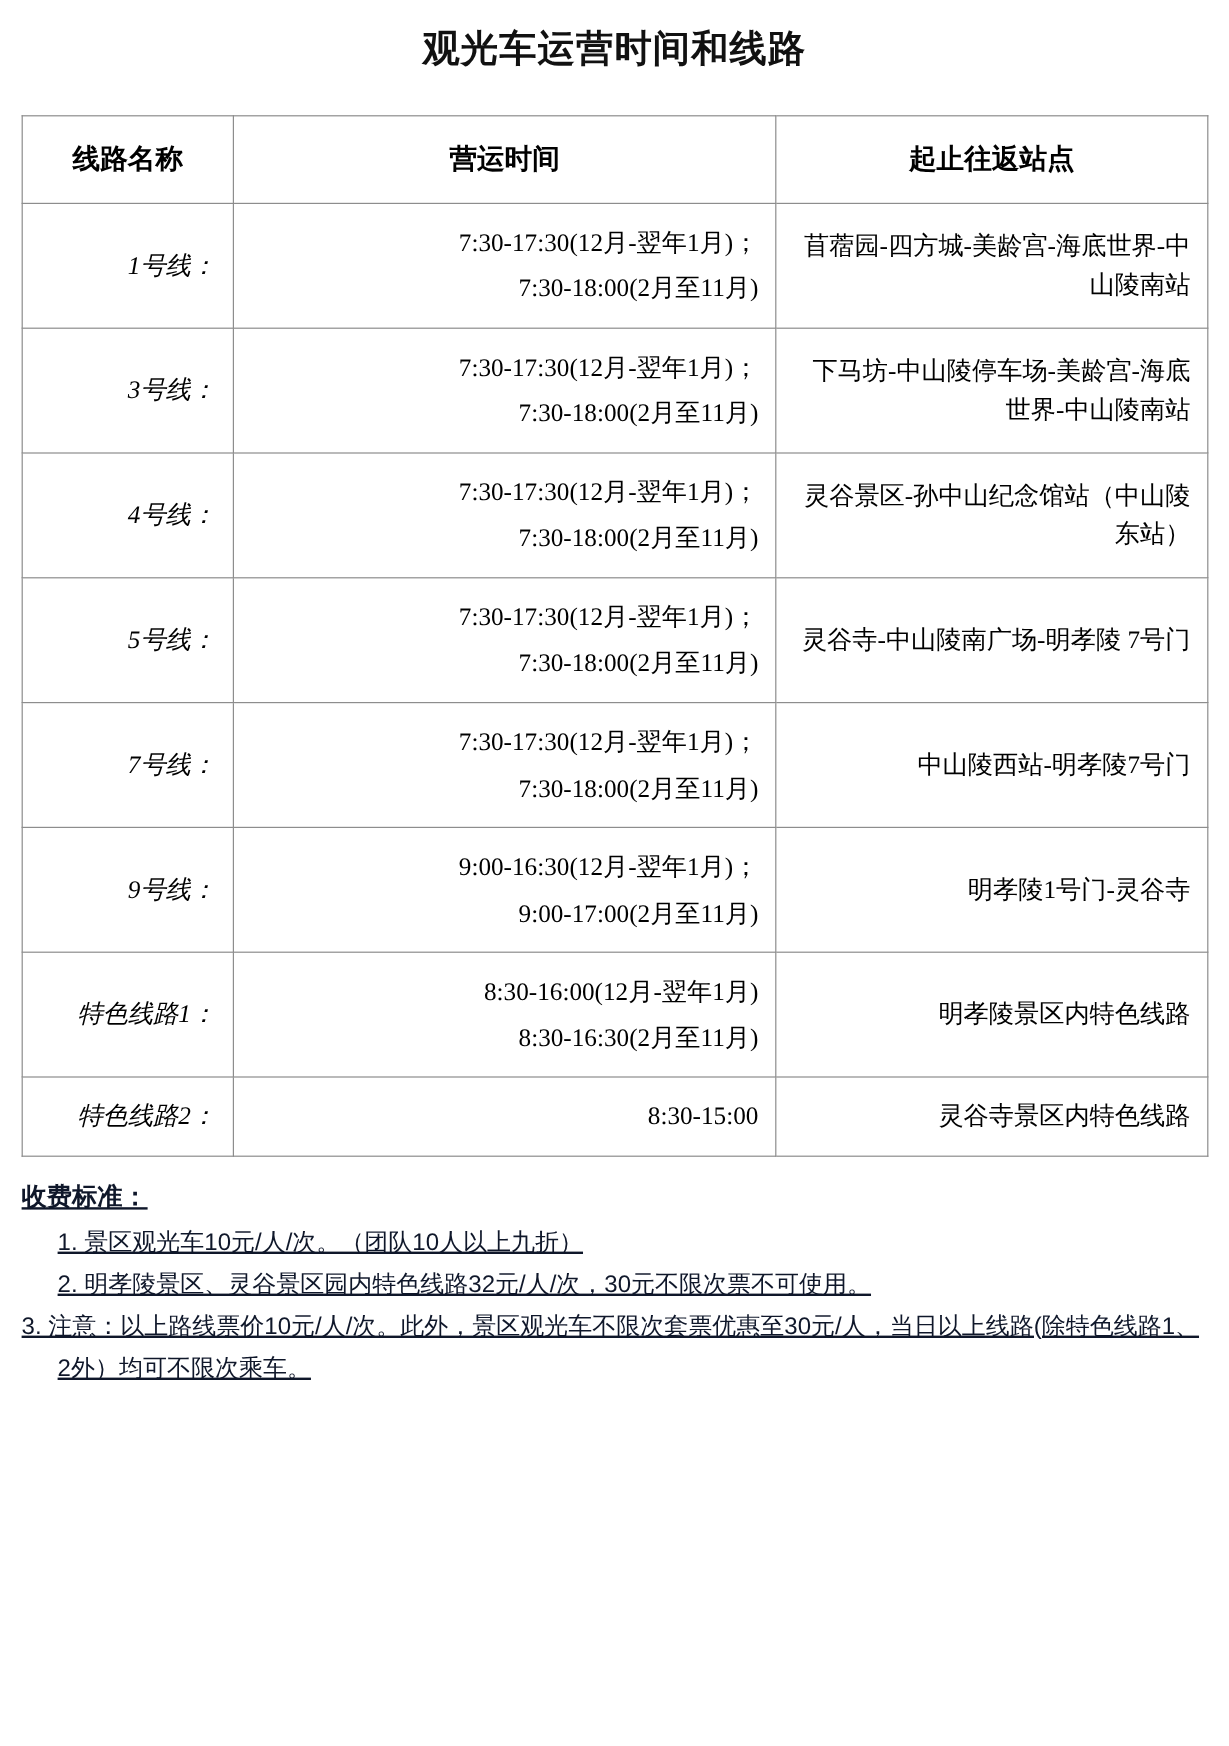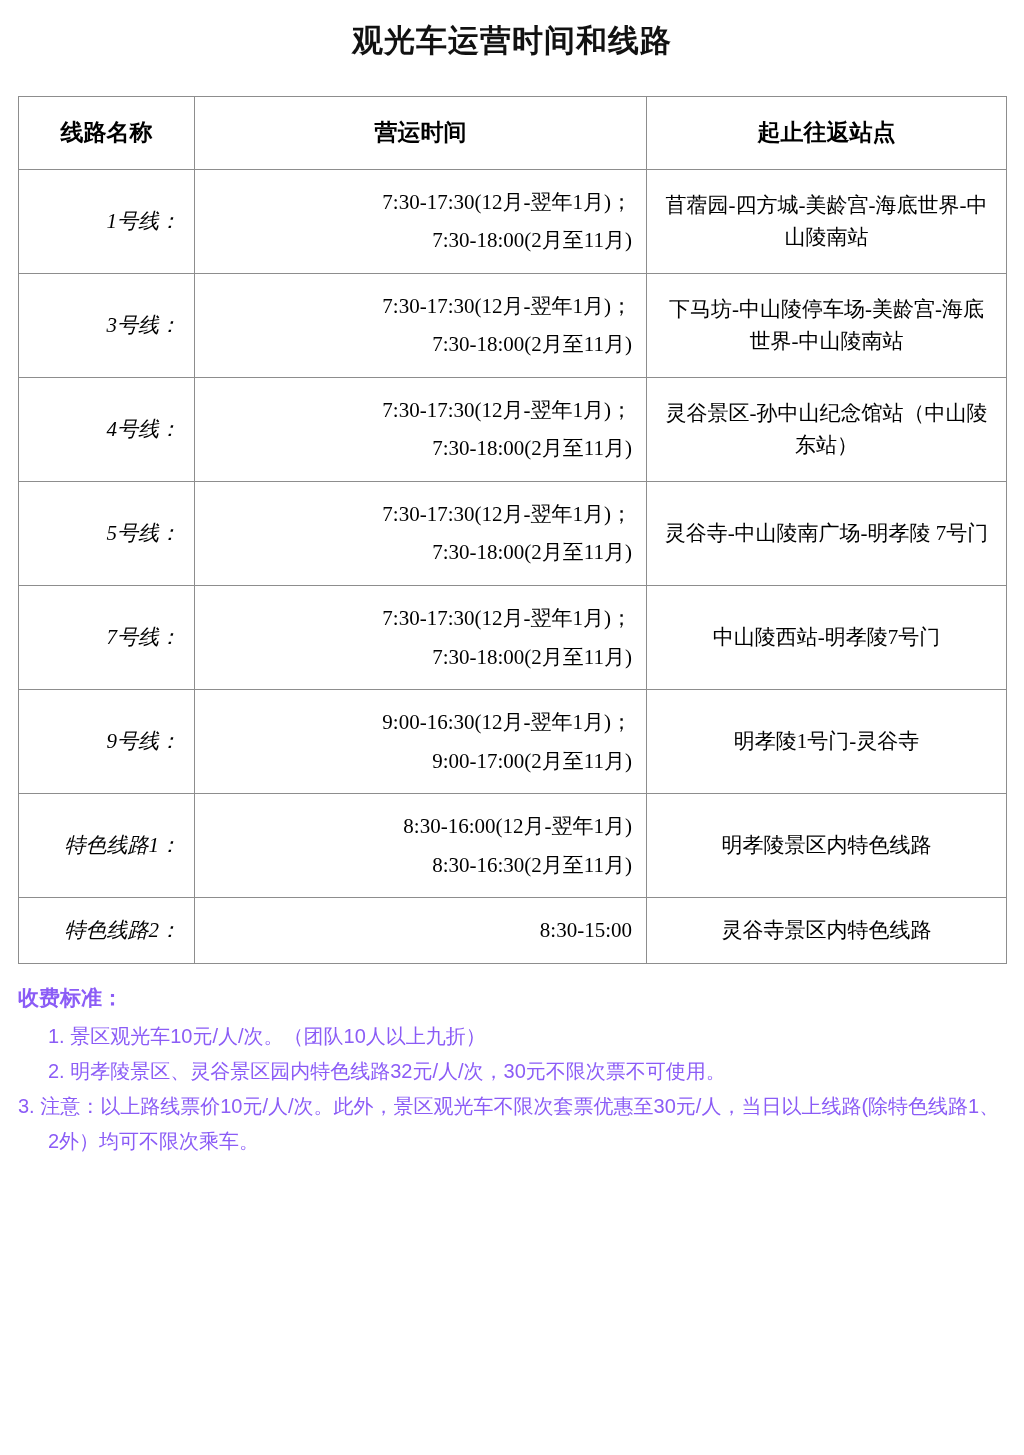--- a/index.html
+++ b/index.html
@@ -59,30 +59,31 @@
   td.times {
     text-align: right;
     padding-left: 16px;
   }
   td.times .t-line {
     display: block;
     white-space: nowrap;
     margin: 6px 0;
   }
   td.stops {
-    text-align: center;
+    text-align: right;
     padding-left: 18px;
   }
   .notes {
     width: 988px;
     margin: 16px auto 0 auto;
     font-family: "Liberation Sans", "DejaVu Sans", sans-serif;
     font-size: 20px;
     line-height: 1.75;
-    color: #8b5cf6;
+    color: #0f172a;
+    text-decoration: underline;
   }
   .notes-title {
     font-weight: bold;
     font-size: 21px;
     margin-bottom: 2px;
   }
   .notes-item {
     padding-left: 30px;
     text-indent: 0;
   }

